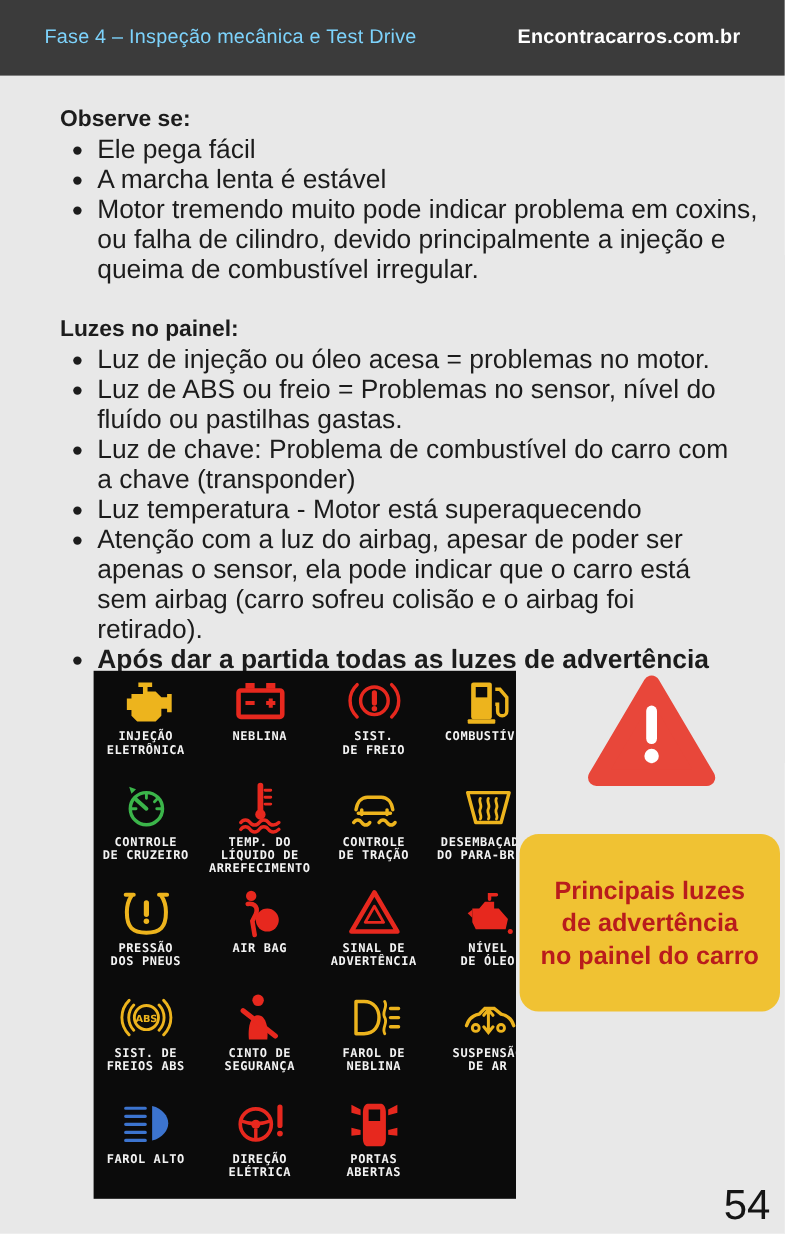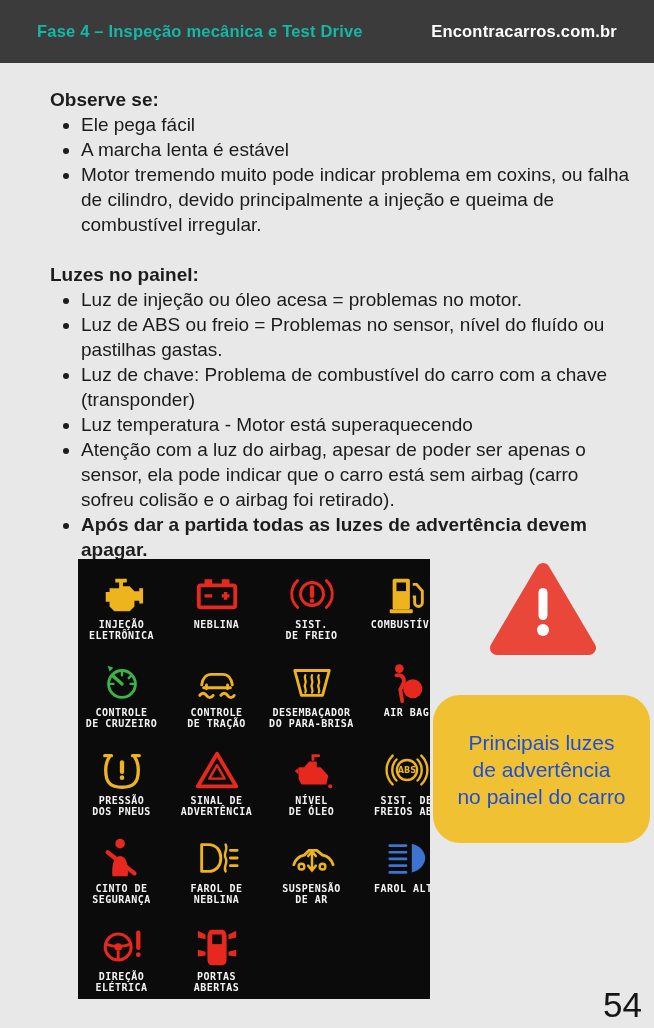--- a/index.html
+++ b/index.html
@@ -11,65 +11,65 @@
     color:#1c1c1c;
     overflow:hidden;
   }
   
   .topbar{
     position:absolute;top:0;left:0;right:0;height:63px;
     background:#3b3b3b;
     display:flex;align-items:center;justify-content:space-between;
     padding:0 37px;box-sizing:border-box;
   }
-  .topbar .ttl{color:#14b8a6;font-weight:bold;font-size:16.5px;letter-spacing:.2px;}
+  .topbar .ttl{color:#7dd3fc;font-weight:normal;font-size:16.5px;letter-spacing:.2px;}
   .topbar .site{color:#fff;font-weight:bold;font-size:16.5px;letter-spacing:.2px;text-align:right;}
   
   .content{
     position:absolute;top:72px;left:0;right:0;
     padding:15px 37px 0 50px;box-sizing:border-box;
     font-size:19px;line-height:25px;
   }
   h2.sec{font-size:19px;line-height:25px;font-weight:bold;margin:0;}
   h2.sec.mt{margin-top:25px;}
   ul.blt{margin:0;padding:0 0 0 31px;list-style:disc;}
-  ul.blt li{font-size:19px;line-height:25px;}
+  ul.blt li{font-size:22px;line-height:25px;}
   li.bold{font-weight:bold;}
   li.w1{margin-right:-15px;}
   li.w2{margin-right:-26px;}
   
   .panel{
     position:absolute;left:78px;top:559px;
     width:352px;height:440px;
     background:#0b0b0b;overflow:hidden;
   }
   .grid{
     position:absolute;left:-4px;top:0;
     display:grid;grid-template-columns:repeat(4,95px);grid-auto-rows:88px;
   }
-  .cell{display:flex;flex-direction:column;align-items:center;padding-top:11px;box-sizing:border-box;}
+  .cell{display:flex;flex-direction:column;align-items:center;padding-top:1px;box-sizing:border-box;}
   .ic{height:48px;display:flex;align-items:center;justify-content:flex-start;}
   .ic svg{width:46px;height:46px;display:block;}
   .lbl{
     margin-top:1px;
     font-family:"DejaVu Sans Mono", monospace;
     font-weight:bold;font-size:10px;line-height:11px;
     letter-spacing:.5px;
     color:#f3f3f3;text-align:center;white-space:pre-line;
   }
   .lbl.lg{font-size:15px;line-height:16px;letter-spacing:1px;}
   .yel{color:#edb41d;} .red{color:#e7281e;} .grn{color:#3bb54a;} .blu{color:#3c74cf;}
   
   .warning-triangle{position:absolute;left:488px;top:560px;width:110px;height:100px;}
   .callout{
     position:absolute;left:433px;top:695px;width:217px;height:148px;
-    background:#f0c233;border-radius:27px;
+    background:#f0c233;border-radius:16px;
     display:flex;align-items:center;justify-content:center;
-    text-align:center;font-weight:normal;font-size:21px;line-height:27px;
-    color:#1d4ed8;white-space:pre-line;box-sizing:border-box;
+    text-align:center;font-weight:bold;font-size:21px;line-height:27px;
+    color:#b91c1c;white-space:pre-line;box-sizing:border-box;
   }
   
   .page-number{
     position:absolute;right:12px;bottom:4px;
     font-size:35px;line-height:38px;color:#151515;
   }
 </style>
 </head>
 <body>
 
@@ -155,20 +155,34 @@
             <circle cx="24" cy="26" r="14" stroke-width="3"></circle>
             <path d="M24 13v4M14 17l3 3M34 17l-3 3M11 26h4M33 26h4" stroke-width="2.5" stroke-linecap="round"></path>
             <path d="M24 26L15 18" stroke-width="3.5" stroke-linecap="round"></path>
             <path d="M9 7l6 2-4 4z" fill="currentColor" stroke="none"></path>
           </svg>
         </span>
         <span class="lbl">CONTROLE
 DE CRUZEIRO</span>
       </div>
 
+      <div class="cell red">
+        <span class="ic">
+          <svg viewBox="0 0 48 48" fill="none" stroke="currentColor">
+            <path d="M24 6v22" stroke-width="5" stroke-linecap="round"></path>
+            <circle cx="24" cy="31" r="4.5" fill="currentColor" stroke="none"></circle>
+            <path d="M28 10h5M28 16h5M28 22h5" stroke-width="2.5" stroke-linecap="round"></path>
+            <path d="M7 38c2-3 6-3 8 0s6 3 8 0 6-3 8 0 6 3 9 0" stroke-width="3" stroke-linecap="round"></path>
+            <path d="M7 44c2-3 6-3 8 0s6 3 8 0 6-3 8 0 6 3 9 0" stroke-width="3" stroke-linecap="round"></path>
+          </svg>
+        </span>
+        <span class="lbl">TEMP. DO
+LÍQUIDO DE
+ARREFECIMENTO</span>
+      </div>
 
       <div class="cell yel">
         <span class="ic">
           <svg viewBox="0 0 48 48" fill="none" stroke="currentColor" stroke-width="3" stroke-linecap="round">
             <path d="M8 27c1-7 5-11 10-11h12c5 0 9 4 10 11"></path>
             <path d="M10 30h28M13 27v4M35 27v4"></path>
             <path d="M6 38c2-3 5-3 7 0s5 3 7 0M28 38c2-3 5-3 7 0s5 3 7 0"></path>
           </svg>
         </span>
         <span class="lbl">CONTROLE
@@ -179,42 +193,42 @@
         <span class="ic">
           <svg viewBox="0 0 48 48" fill="none" stroke="currentColor">
             <path d="M6 12h36l-7 26H13z" stroke-width="3" stroke-linejoin="round"></path>
             <path d="M17 17c-2 3 2 6 0 9s2 6 0 9M24 17c-2 3 2 6 0 9s2 6 0 9M31 17c-2 3 2 6 0 9s2 6 0 9" stroke-width="2.4" stroke-linecap="round"></path>
           </svg>
         </span>
         <span class="lbl">DESEMBAÇADOR
 DO PARA-BRISA</span>
       </div>
 
-      <div class="cell red">
-        <span class="ic">
-          <svg viewBox="0 0 48 48">
-            <circle cx="16" cy="10" r="4.5" fill="currentColor"></circle>
-            <path d="M13 17c7-1 9 4 7 9l-3 6 2 12" fill="none" stroke="currentColor" stroke-width="4" stroke-linecap="round"></path>
-            <circle cx="30" cy="31" r="10" fill="currentColor"></circle>
-          </svg>
-        </span>
-        <span class="lbl">AIR BAG</span>
-      </div>
-
       <div class="cell yel">
         <span class="ic">
           <svg viewBox="0 0 48 48" fill="none" stroke="currentColor">
             <path d="M11 10c-2 3-4 8-4 14 0 7 2 12 4 14 3 3 8 4 13 4s10-1 13-4c2-2 4-7 4-14 0-6-2-11-4-14" stroke-width="3.5" stroke-linecap="round"></path>
             <path d="M6 9h7M35 9h7" stroke-width="3.5" stroke-linecap="round"></path>
             <path d="M24 16v10" stroke-width="4.5" stroke-linecap="round"></path>
             <circle cx="24" cy="32" r="2.4" fill="currentColor" stroke="none"></circle>
           </svg>
         </span>
         <span class="lbl">PRESSÃO
 DOS PNEUS</span>
+      </div>
+
+      <div class="cell red">
+        <span class="ic">
+          <svg viewBox="0 0 48 48">
+            <circle cx="16" cy="10" r="4.5" fill="currentColor"></circle>
+            <path d="M13 17c7-1 9 4 7 9l-3 6 2 12" fill="none" stroke="currentColor" stroke-width="4" stroke-linecap="round"></path>
+            <circle cx="30" cy="31" r="10" fill="currentColor"></circle>
+          </svg>
+        </span>
+        <span class="lbl">AIR BAG</span>
       </div>
 
       <div class="cell red">
         <span class="ic">
           <svg viewBox="0 0 48 48" fill="none" stroke="currentColor" stroke-linejoin="round">
             <path d="M24 7L44 41H4z" stroke-width="4"></path>
             <path d="M24 19l8 14H16z" stroke-width="2.5"></path>
           </svg>
         </span>
         <span class="lbl">SINAL DE

